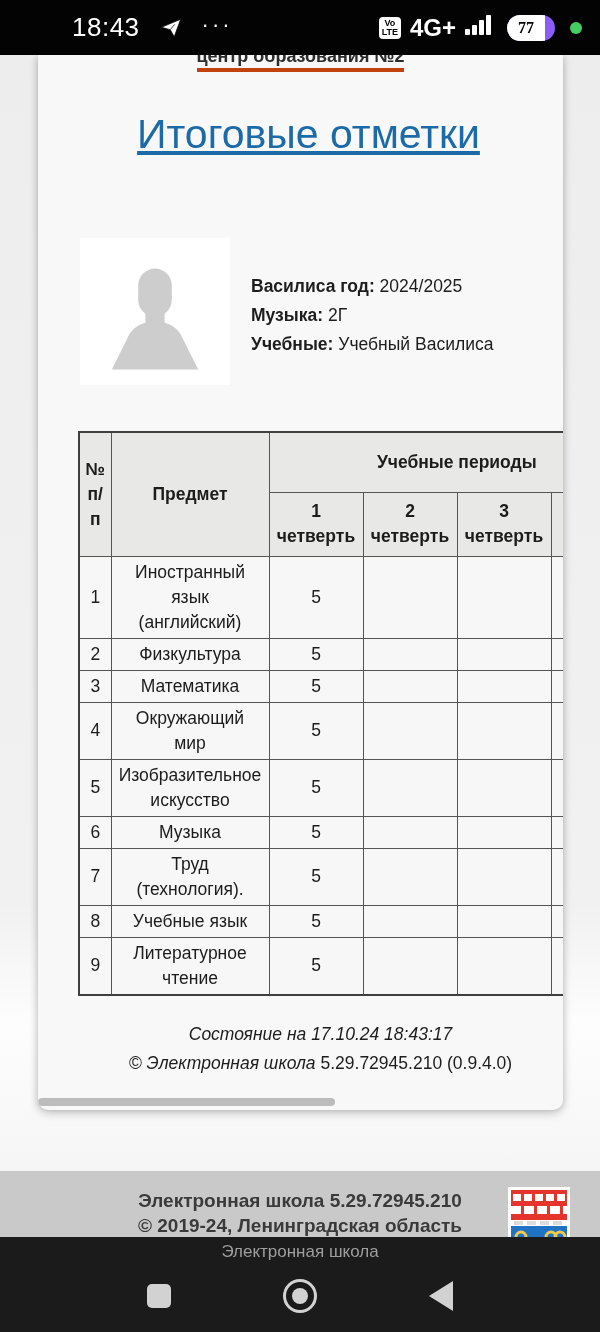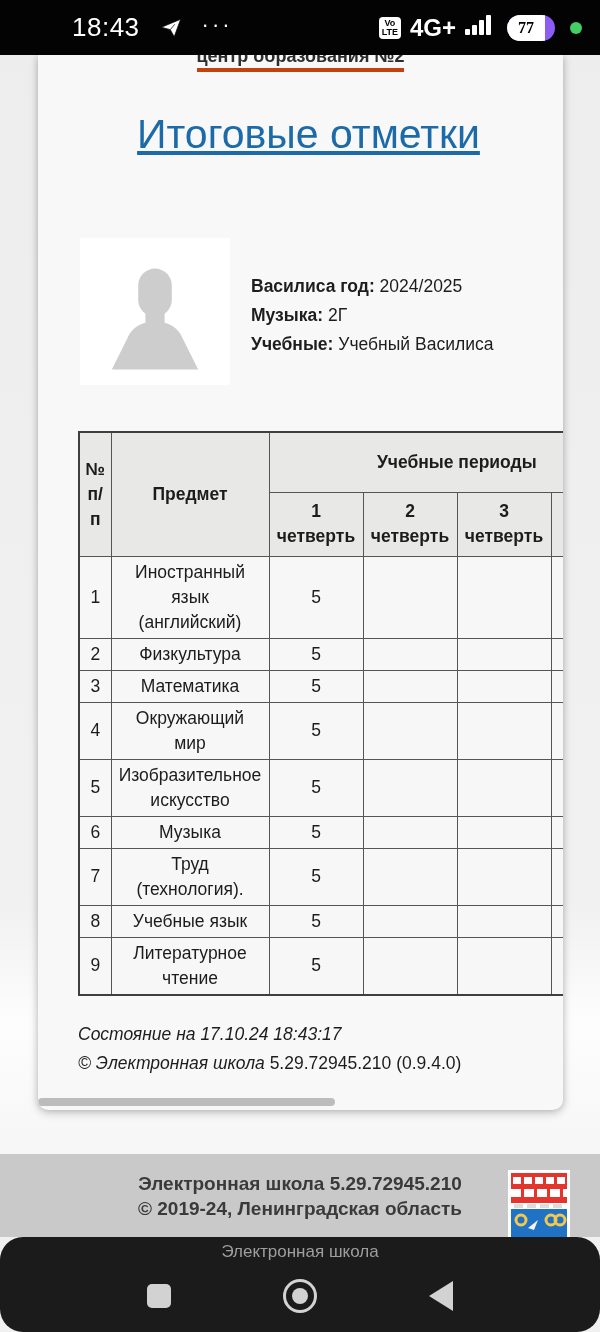--- a/index.html
+++ b/index.html
@@ -47,33 +47,33 @@
     border:2px solid #3f3f3f;font-size:17.5px;}
   table.grades th, table.grades td{border:1px solid #555;box-sizing:border-box;}
   table.grades thead th{background:#e8e8e7;font-weight:bold;text-align:center;vertical-align:middle;padding:3px 4px;}
   th.h-num{word-break:break-all;line-height:25px;padding:3px 2px;}
   th.h-periods{height:60px;}
   th.h-quarter{height:64px;white-space:pre-line;line-height:25px;}
   td.c-num{ text-align:center;padding:3px 2px;line-height:25px;}
   td.c-subj{text-align:center;padding:3px 7px;line-height:25px;white-space:pre-line;}
   td.c-grade{text-align:center;padding:3px 7px;line-height:25px;}
 
-  .note{margin:28px 0 0 40px;font-size:17.5px;color:#1d1d1d;}
+  .note{margin:28px 0 0 40px;font-size:17.5px;color:#1d1d1d;text-align:center;}
   .note .it{font-style:italic;}
   .note + .note{margin-top:8px;}
 
   .hscroll-thumb{position:absolute;left:0;bottom:4px;width:297px;height:8px;background:#bcbcbc;border-radius:5px;}
 
   
-  .band{position:absolute;left:0;bottom:0;width:100%;height:83px;background:#c9c9c9;overflow:hidden;}
+  .band{position:absolute;left:0;bottom:0;width:100%;height:66px;background:#c9c9c9;overflow:hidden;}
   .band-text{padding-top:17px;text-align:center;font-size:19px;font-weight:bold;color:#3a3a3a;line-height:25px;}
   .band-logo{position:absolute;right:30px;top:16px;}
 
   
-  .navbar{position:absolute;left:0;bottom:0;width:100%;height:95px;background:#1b1b1b;z-index:40;border-radius:23px;}
+  .navbar{position:absolute;left:0;bottom:0;width:100%;height:95px;background:#1b1b1b;z-index:40;}
   .app-label{margin-top:5px;text-align:center;font-size:17px;color:#9e9e9e;}
   .nav-icons{margin-top:17px;display:flex;justify-content:center;align-items:center;gap:112px;}
   .nav-square{width:24px;height:24px;border-radius:5px;background:#d2d2d2;}
   .nav-home{width:28px;height:28px;border-radius:50%;border:3px solid #d2d2d2;display:flex;align-items:center;justify-content:center;}
   .nav-home .dot{width:16px;height:16px;border-radius:50%;background:#d2d2d2;}
   .nav-back{width:0;height:0;border-top:15px solid transparent;border-bottom:15px solid transparent;border-right:24px solid #d2d2d2;}
 </style>
 </head>
 <body>
 

